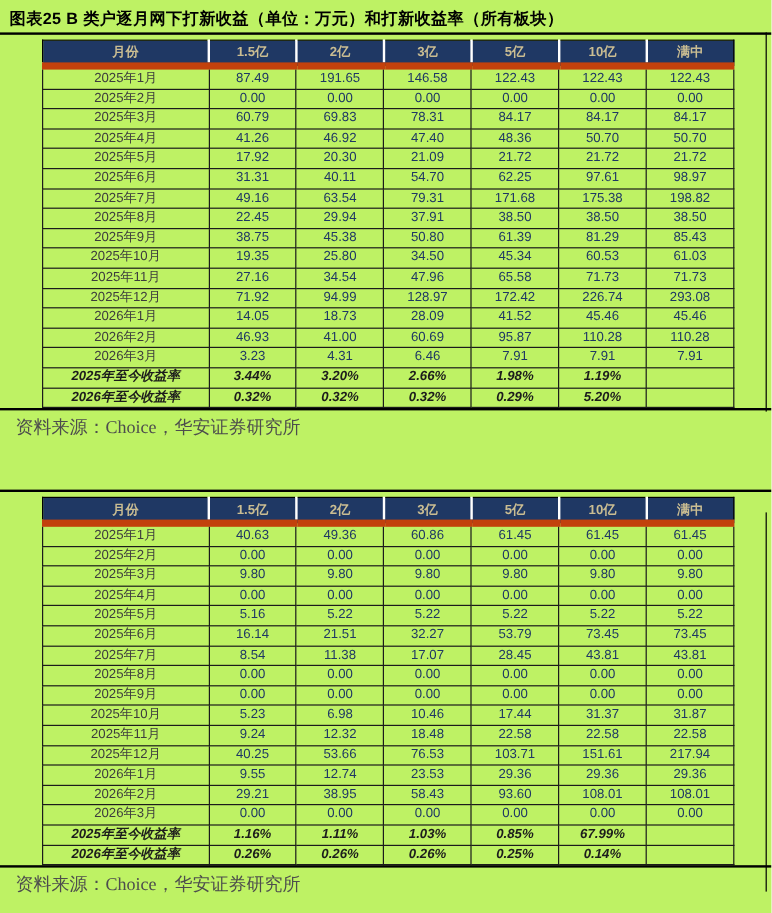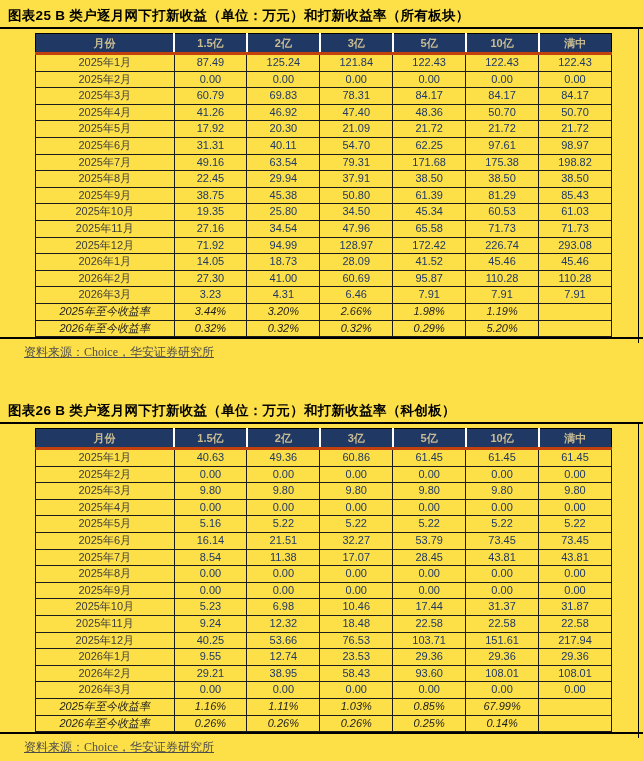--- a/index.html
+++ b/index.html
@@ -6,21 +6,21 @@
     margin: 0;
     padding: 0;
     background: #ffffff;
     width: 643px;
     font-family: "Liberation Sans", sans-serif;
   }
   .page {
     position: relative;
     width: 643px;
     height: 761px;
-    background: #fde047;
+    background: #bef264;
     overflow: hidden;
   }
   .figure { position: relative; }
   .figure.first { padding-top: 6px; }
   .figure.second { padding-top: 40px; }
 
   .fig-title {
     margin: 0;
     padding: 0 0 0 8px;
     font-size: 13.5px;
@@ -48,58 +48,57 @@
     border: 1.5px solid #000000;
   }
   table.data-table th {
     background: #1f3864;
     color: #cabd92;
     font-weight: bold;
     font-size: 11px;
     height: 18px;
     text-align: center;
     border-left: 2px solid #ffffff;
-    border-bottom: 3px solid #c2410c;
+    border-bottom: 6px solid #c2410c;
     padding: 0;
   }
   table.data-table th:first-child {
     border-left: none;
     width: 137px;
   }
   table.data-table td {
     height: 15.6px;
     padding: 0;
     text-align: center;
     border: 1px solid #1b1b1b;
     line-height: 15.6px;
     white-space: nowrap;
   }
   td.c-month { color: #3d3d3d; }
   td.c-num   { color: #1f3864; }
   tr.rate td {
-    font-weight: normal;
+    font-weight: bold;
     font-style: italic;
     color: #1c1c1c;
   }
   .vrule {
     position: absolute;
     width: 1.5px;
     background: #000000;
     right: 4px;
   }
   .figure.first  .vrule { top: 27px; height: 316px; }
   .figure.second .vrule { top: 61px; height: 316px; }
 
   .source {
-    margin: 5px 0 0 24px;
-    font-size: 12px;
+    margin: 5px 0 0 13px;
+    font-size: 15px;
     color: #4d4d4d;
     font-family: "Liberation Serif", serif;
     white-space: nowrap;
-    text-decoration: underline;
   }
 </style>
 </head>
 <body>
 
 <div class="page">
 
   <section class="figure first">
     <h2 class="fig-title">图表25 B 类户逐月网下打新收益（单位：万元）和打新收益率（所有板块）</h2>
     <div class="rule rule-top"></div>
@@ -112,22 +111,22 @@
             <th>3亿</th>
             <th>5亿</th>
             <th>10亿</th>
             <th>满中</th>
           </tr>
       </thead>
       <tbody>
           <tr>
             <td class="c-month">2025年1月</td>
             <td class="c-num">87.49</td>
-            <td class="c-num">125.24</td>
-            <td class="c-num">121.84</td>
+            <td class="c-num">191.65</td>
+            <td class="c-num">146.58</td>
             <td class="c-num">122.43</td>
             <td class="c-num">122.43</td>
             <td class="c-num">122.43</td>
           </tr>
           <tr>
             <td class="c-month">2025年2月</td>
             <td class="c-num">0.00</td>
             <td class="c-num">0.00</td>
             <td class="c-num">0.00</td>
             <td class="c-num">0.00</td>
@@ -228,21 +227,21 @@
             <td class="c-month">2026年1月</td>
             <td class="c-num">14.05</td>
             <td class="c-num">18.73</td>
             <td class="c-num">28.09</td>
             <td class="c-num">41.52</td>
             <td class="c-num">45.46</td>
             <td class="c-num">45.46</td>
           </tr>
           <tr>
             <td class="c-month">2026年2月</td>
-            <td class="c-num">27.30</td>
+            <td class="c-num">46.93</td>
             <td class="c-num">41.00</td>
             <td class="c-num">60.69</td>
             <td class="c-num">95.87</td>
             <td class="c-num">110.28</td>
             <td class="c-num">110.28</td>
           </tr>
           <tr>
             <td class="c-month">2026年3月</td>
             <td class="c-num">3.23</td>
             <td class="c-num">4.31</td>
@@ -270,21 +269,20 @@
             <td class="c-num"></td>
           </tr>
         </tbody>
     </table>
     <div class="rule rule-bottom"></div>
     <div class="vrule"></div>
     <div class="source">资料来源：Choice，华安证券研究所</div>
   </section>
 
   <section class="figure second">
-    <h2 class="fig-title">图表26 B 类户逐月网下打新收益（单位：万元）和打新收益率（科创板）</h2>
     <div class="rule rule-top"></div>
     <table class="data-table">
       <thead>
         <tr>
             <th>月份</th>
             <th>1.5亿</th>
             <th>2亿</th>
             <th>3亿</th>
             <th>5亿</th>
             <th>10亿</th>

